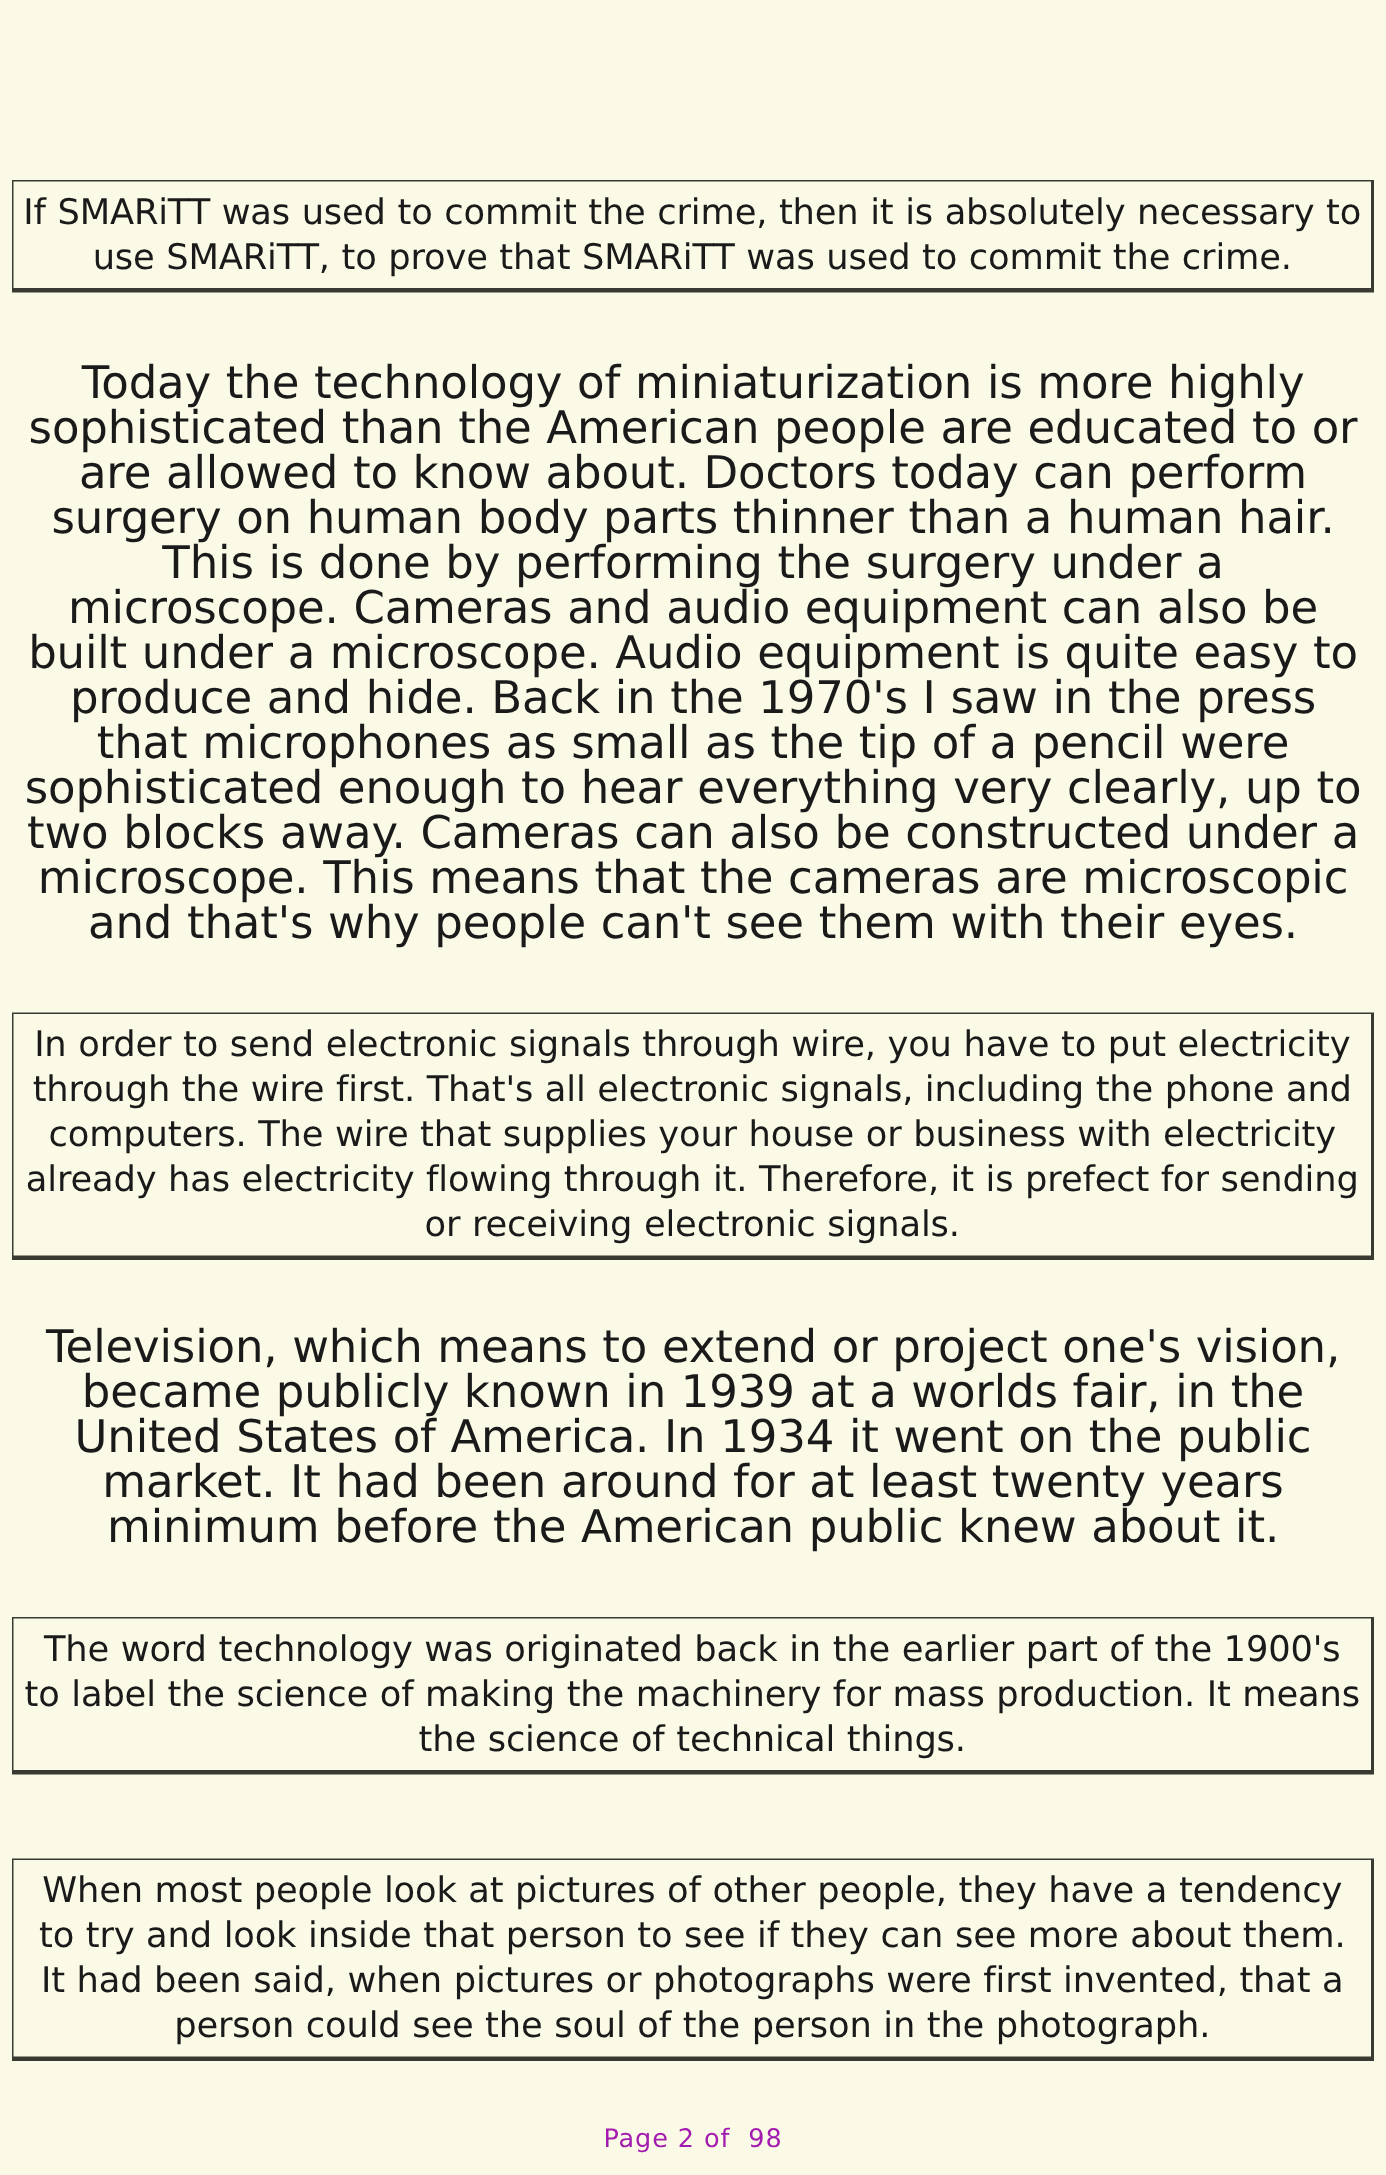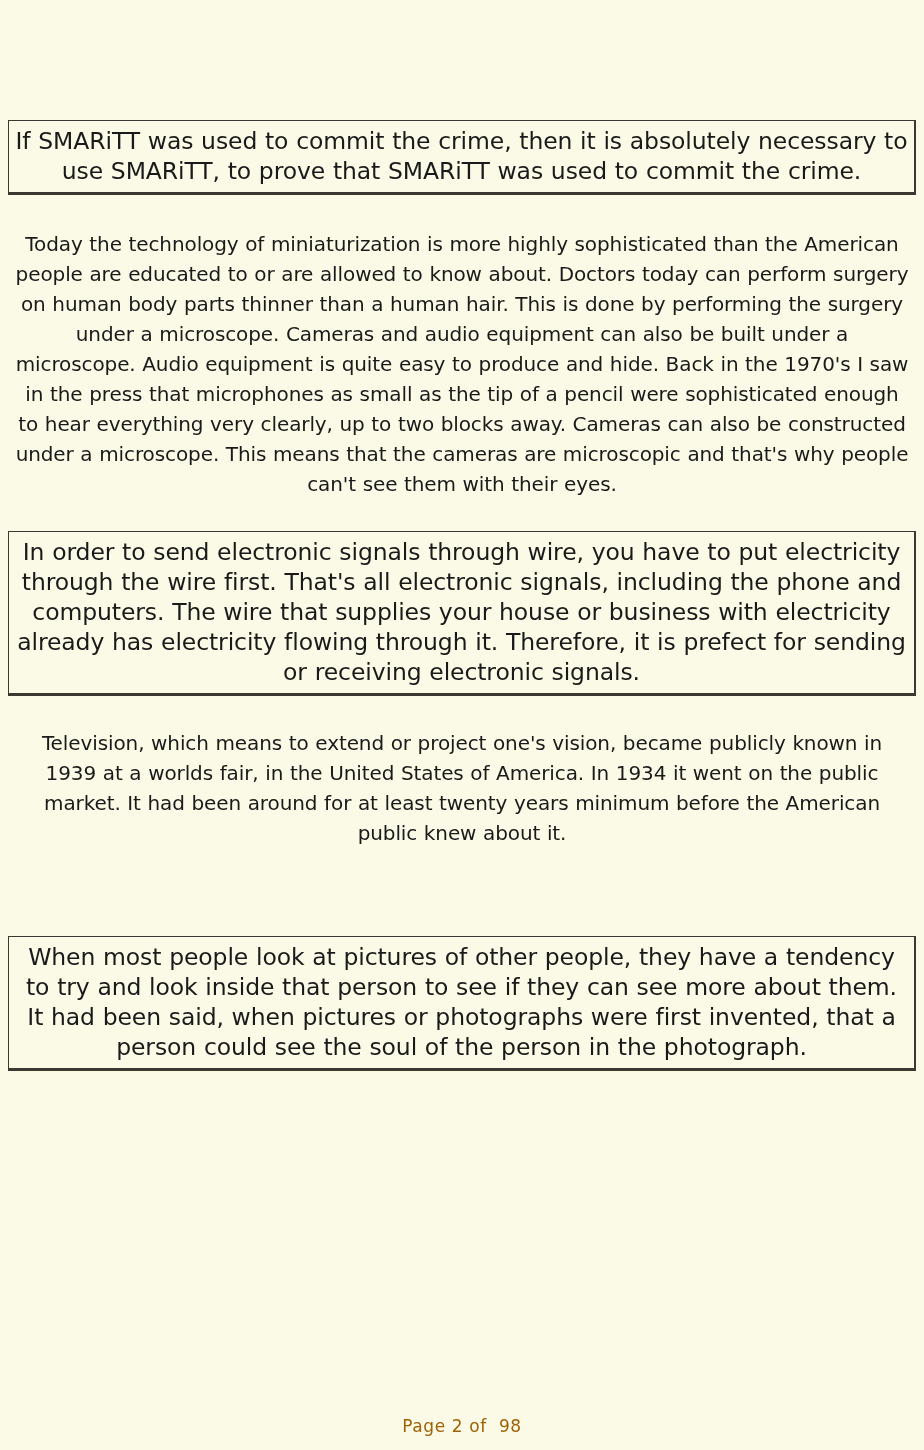--- a/index.html
+++ b/index.html
@@ -42,43 +42,43 @@
     padding: 5px 6px 6px 6px;
     text-align: center;
     font-size: 23.5px;
     line-height: 30px;
     letter-spacing: -0.1px;
     word-spacing: 0.4px;
   }
 
   
   .plain {
-    margin: 4px 10px;
+    margin: 16px 10px;
     text-align: center;
-    font-size: 20px;
+    font-size: 30px;
     line-height: 30px;
     letter-spacing: -0.1px;
     word-spacing: 0.4px;
     box-sizing: border-box;
     padding: 0 4px;
   }
   .gap-md { height: 28px; }
   .gap-lg { height: 30px; }
 
   
   .footer {
     position: absolute;
     left: 0;
     bottom: 14px;
     width: 924px;
     text-align: center;
     font-family: "DejaVu Sans", sans-serif;
     font-size: 17px;
     letter-spacing: 0.6px;
-    color: #a16207;
+    color: #a21caf;
   }
   .footer .pg-word { }
   .footer .pg-num { }
   .footer .pg-of { }
   .footer .pg-total { }
   .footer span { display: inline; }
 </style>
 </head>
 <body>
 
@@ -95,20 +95,21 @@
     <div class="gap-md"></div>
 
     <div class="framed">In order to send electronic signals through wire, you have to put electricity through the wire first. That's all electronic signals, including the phone and computers. The wire that supplies your house or business with electricity already has electricity flowing through it. Therefore, it is prefect for sending or receiving electronic signals.</div>
 
     <div class="gap-md"></div>
 
     <div class="plain">Television, which means to extend or project one's vision, became publicly known in 1939 at a worlds fair, in the United States of America. In 1934 it went on the public market. It had been around for at least twenty years minimum before the American public knew about it.</div>
 
     <div class="gap-md"></div>
 
+    <div class="framed">The word technology was originated back in the earlier part of the 1900's to label the science of making the machinery for mass production. It means the science of technical things.</div>
 
     <div class="gap-md"></div>
 
 
     <div class="gap-md"></div>
 
     <div class="framed">When most people look at pictures of other people, they have a tendency to try and look inside that person to see if they can see more about them. It had been said, when pictures or photographs were first invented, that a person could see the soul of the person in the photograph.</div>
 
   </div>
 

